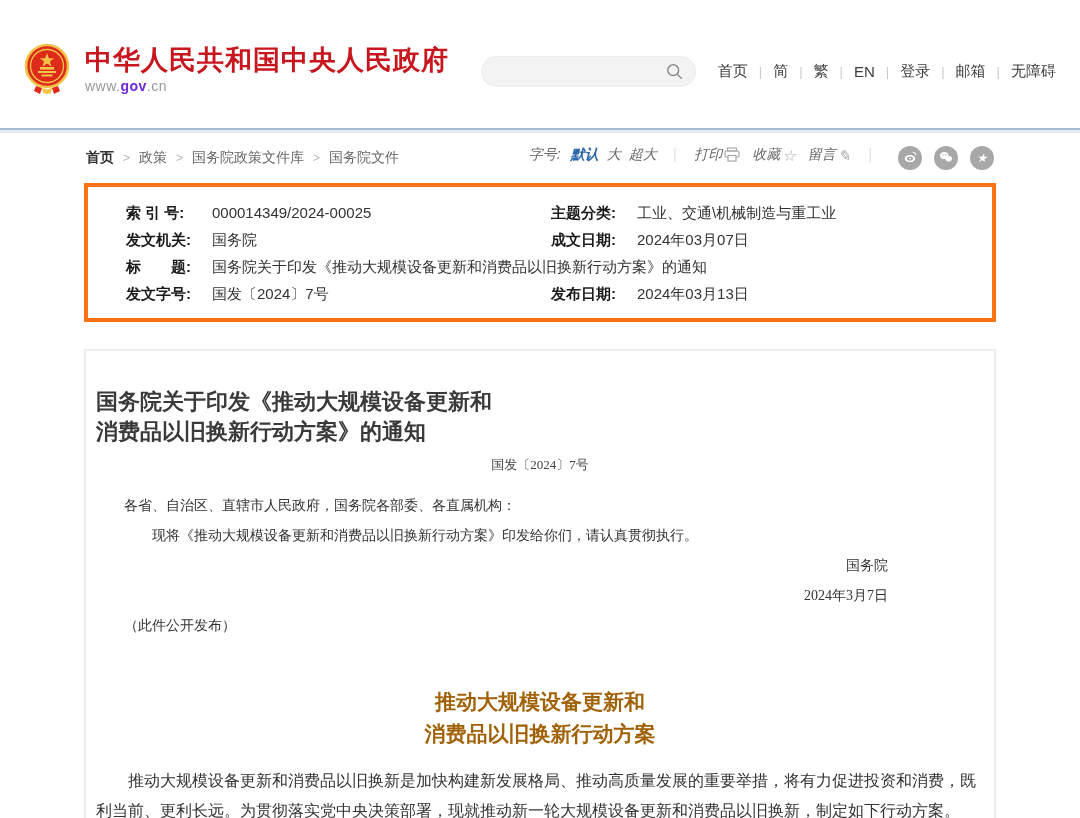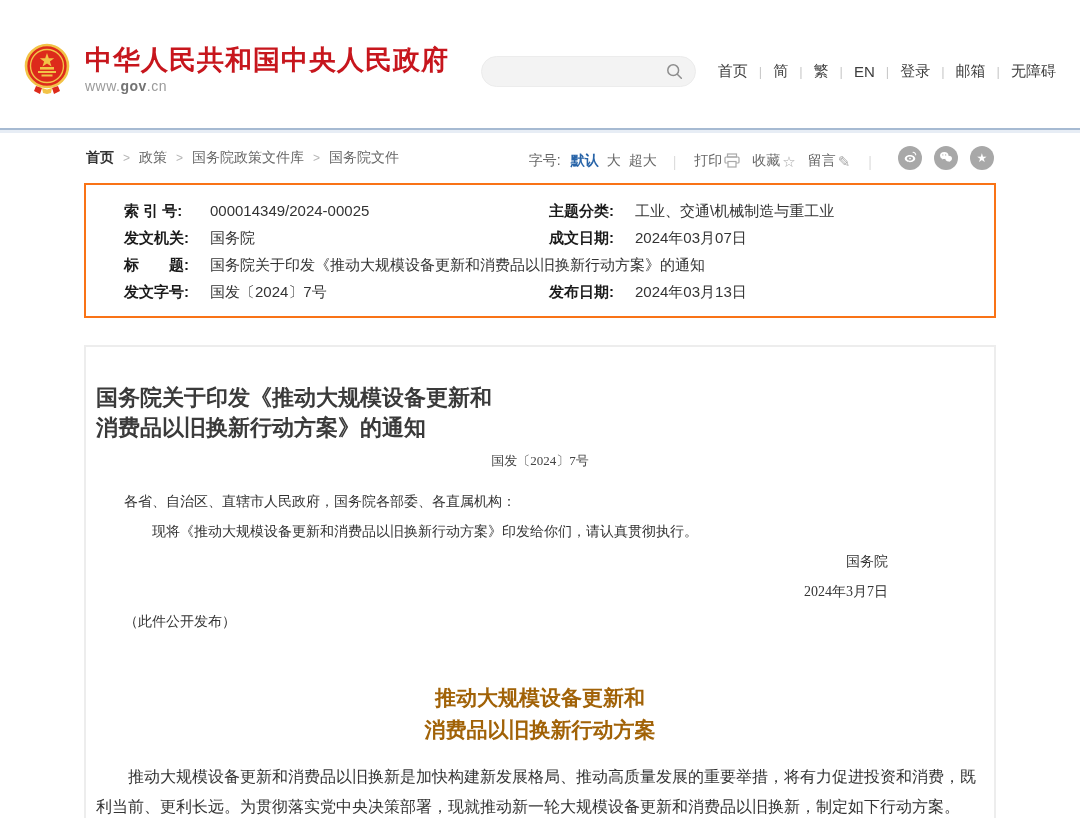--- a/index.html
+++ b/index.html
@@ -8,51 +8,51 @@
   a { text-decoration:none; color:inherit; cursor:pointer; }
 
   
   .site-header { height:130px; display:flex; align-items:center; justify-content:space-between;
                  padding:10px 22px 0 22px; border-bottom:2px solid #a6bad2;
                  box-shadow:0 3px 0 #e7edf5; }
   .logo-group { display:flex; align-items:center; gap:13px; }
   .emblem { width:50px; height:52px; flex:0 0 auto; }
   .site-title { font-size:27px; font-weight:bold; color:#c7161d; letter-spacing:1px; line-height:30px; }
   .site-url { font-size:14px; color:#9a9a9a; margin-top:3px; letter-spacing:.5px; }
-  .site-url .gov { color:#737373; font-weight:bold; }
+  .site-url .gov { color:#6d28d9; font-weight:bold; }
   .header-right { display:flex; align-items:center; gap:20px; padding-top:4px; }
   .search-box { width:215px; height:31px; background:#f3f3f3; border:1px solid #ececec;
                 border-radius:16px; display:flex; align-items:center; padding:0 12px; }
   .search-box input { flex:1; border:none; outline:none; background:transparent; font-size:14px; color:#333; min-width:0; }
   .search-icon { display:flex; align-items:center; }
   .top-nav { display:flex; align-items:center; font-size:15px; color:#3d3d3d; }
   .top-nav a { padding:0 2px; }
   .nav-sep { color:#c9c9c9; margin:0 9px; font-size:13px; }
 
   
   .page { width:912px; margin:0 auto; }
 
   
   .crumb-row { display:flex; justify-content:space-between; align-items:center; padding:16px 2px 13px 2px; }
   .breadcrumb { font-size:14px; color:#666; display:flex; align-items:center; }
   .breadcrumb .first { color:#333; font-weight:bold; }
   .crumb-sep { color:#b5b5b5; margin:0 9px; font-size:12px; }
-  .toolbar { display:flex; align-items:flex-end; font-size:14px; color:#666; }
+  .toolbar { display:flex; align-items:flex-start; font-size:14px; color:#666;font-style:italic; }
   .toolbar .fs-label { margin-right:6px; }
   .fs-opt { margin:0 4px; }
   .fs-opt.active { color:#2864a8; font-weight:bold; }
   .tb-sep { color:#ddd; margin:0 12px; }
   .tb-item { display:flex; align-items:center; gap:2px; margin:0 6px; }
   .tb-glyph { color:#a9a9a9; font-size:15px; line-height:1; }
   .share-group { display:flex; align-items:center; gap:12px; margin-left:14px; }
   .share-circle { width:24px; height:24px; border-radius:50%; background:#a8a8a8;
                   display:flex; align-items:center; justify-content:center; color:#fff; font-size:12px; }
 
   
-  .meta-box { border:2px solid #f97316; padding:12px 0 11px 0;
+  .meta-box { border:4px solid #f97316; padding:12px 0 11px 0;
               display:grid; grid-template-columns:463px 1fr; }
   .mcell { line-height:27px; font-size:15px; display:flex; align-items:baseline; padding-left:38px; }
   .mcell.col2 { padding-left:0; }
   .mcell.span2 { grid-column:1 / 3; }
   .mlabel { font-weight:bold; color:#1a1a1a; white-space:pre; min-width:86px; }
   .mvalue { color:#333; }
 
   
   .doc-box { border:2px solid #ededed; margin-top:27px; min-height:520px; padding:36px 10px 0 10px;
              font-family:"Liberation Serif", serif; color:#333; }

